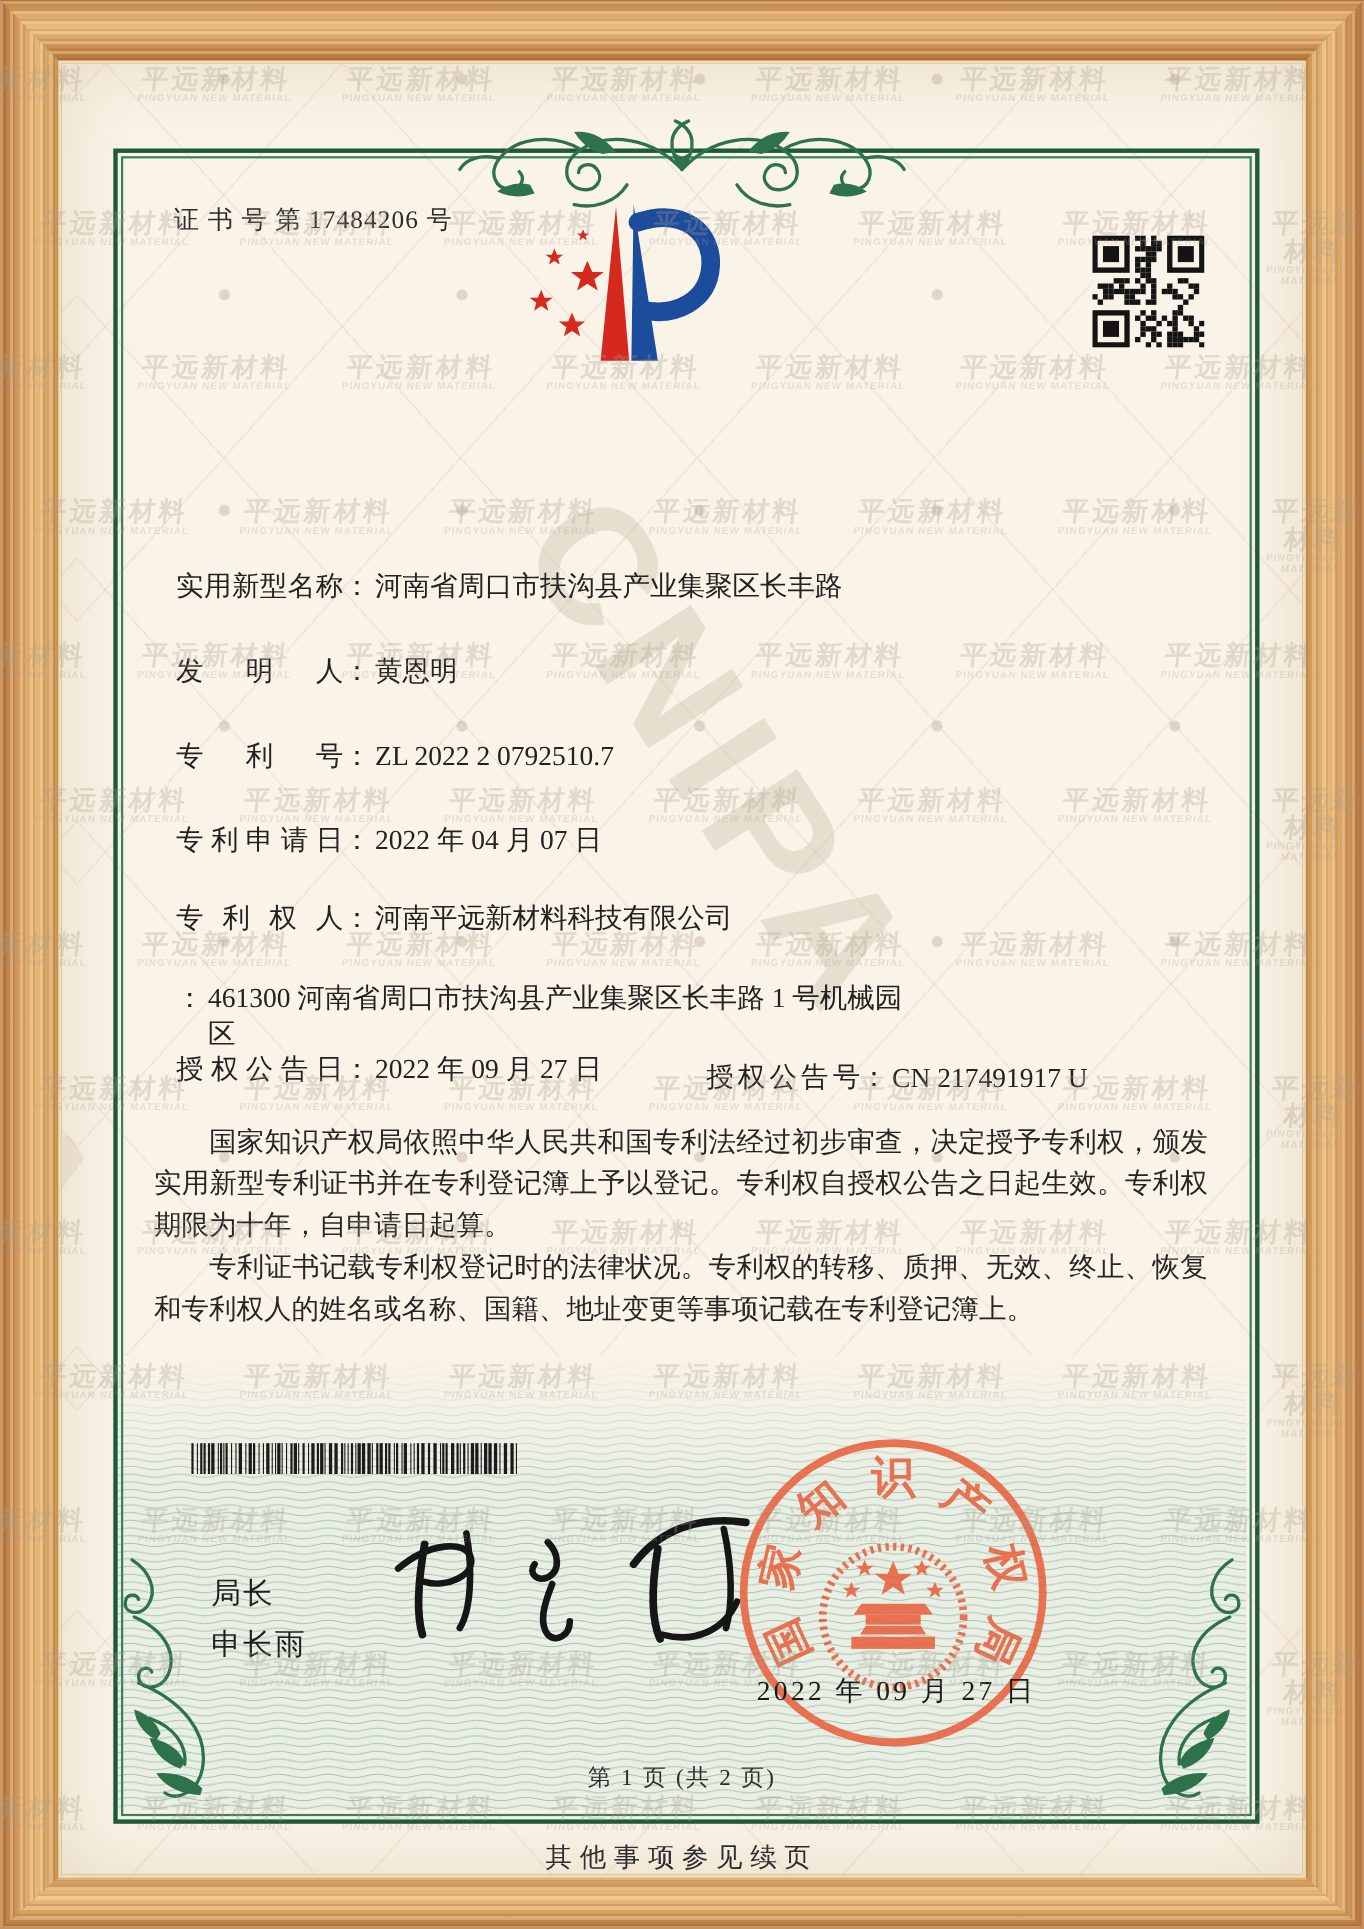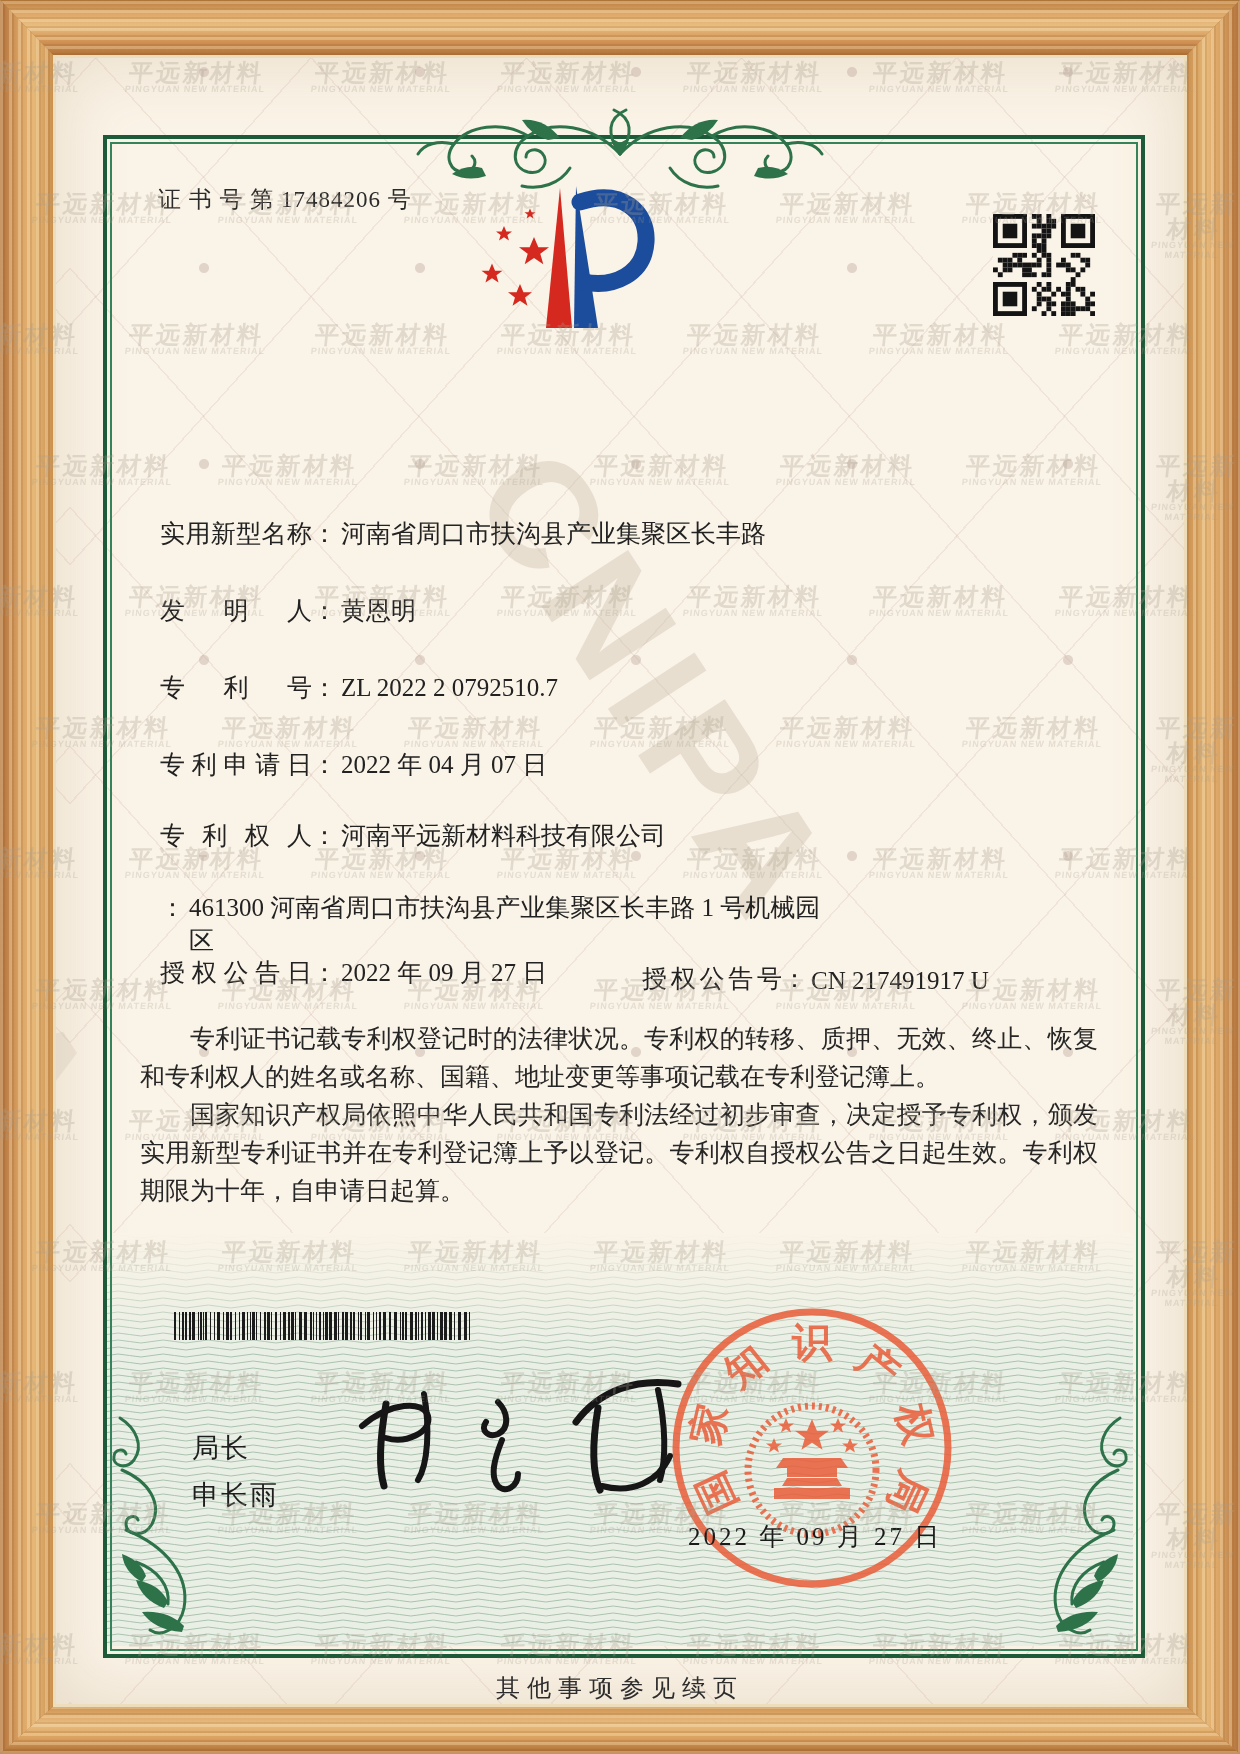--- a/index.html
+++ b/index.html
@@ -342,22 +342,22 @@
       </div>
     </div>
 
   <div class="grantno">
     <span class="flabel" style="width:140px">授权公告号</span>
       <span class="colon">：</span>
     <span>CN 217491917 U</span>
   </div>
 
   <div class="paras">
+    <p>国家知识产权局依照中华人民共和国专利法经过初步审查，决定授予专利权，颁发实用新型专利证书并在专利登记簿上予以登记。专利权自授权公告之日起生效。专利权期限为十年，自申请日起算。</p>
     <p>专利证书记载专利权登记时的法律状况。专利权的转移、质押、无效、终止、恢复和专利权人的姓名或名称、国籍、地址变更等事项记载在专利登记簿上。</p>
-    <p>国家知识产权局依照中华人民共和国专利法经过初步审查，决定授予专利权，颁发实用新型专利证书并在专利登记簿上予以登记。专利权自授权公告之日起生效。专利权期限为十年，自申请日起算。</p>
   </div>
 
   <div id="barcode">
       <i style="left: 0px; width: 2px;"></i>
       <i style="left: 5px; width: 1px;"></i>
       <i style="left: 8px; width: 2px;"></i>
       <i style="left: 11px; width: 2px;"></i>
       <i style="left: 15px; width: 2px;"></i>
       <i style="left: 18px; width: 3px;"></i>
       <i style="left: 24px; width: 1px;"></i>
@@ -476,20 +476,21 @@
           <circle cy="44" r="13" fill="none" stroke-width="6" stroke-dasharray="4 3"></circle>
         </g>
       </g>
       <defs>
         <path id="st2" d="M0,-10 L2.9,-3.1 10,-3.1 4.2,1.2 6.2,8.1 0,4 -6.2,8.1 -4.2,1.2 -10,-3.1 -2.9,-3.1 Z"></path>
       </defs>
     </g>
   </svg>
   <div class="sealdate">2022 年 09 月 27 日</div>
 
+  <div class="pagefoot">第 1 页 (共 2 页)</div>
   <div class="note">其他事项参见续页</div>
 
   <div id="wmlayer">
       <div class="wm" style="left: -60px; top: 60px;">
         <span class="cn">平远新材料</span>
         <span class="en">PINGYUAN NEW MATERIAL</span>
       </div>
       <div class="wm" style="left: 126px; top: 60px;">
         <span class="cn">平远新材料</span>
         <span class="en">PINGYUAN NEW MATERIAL</span>

